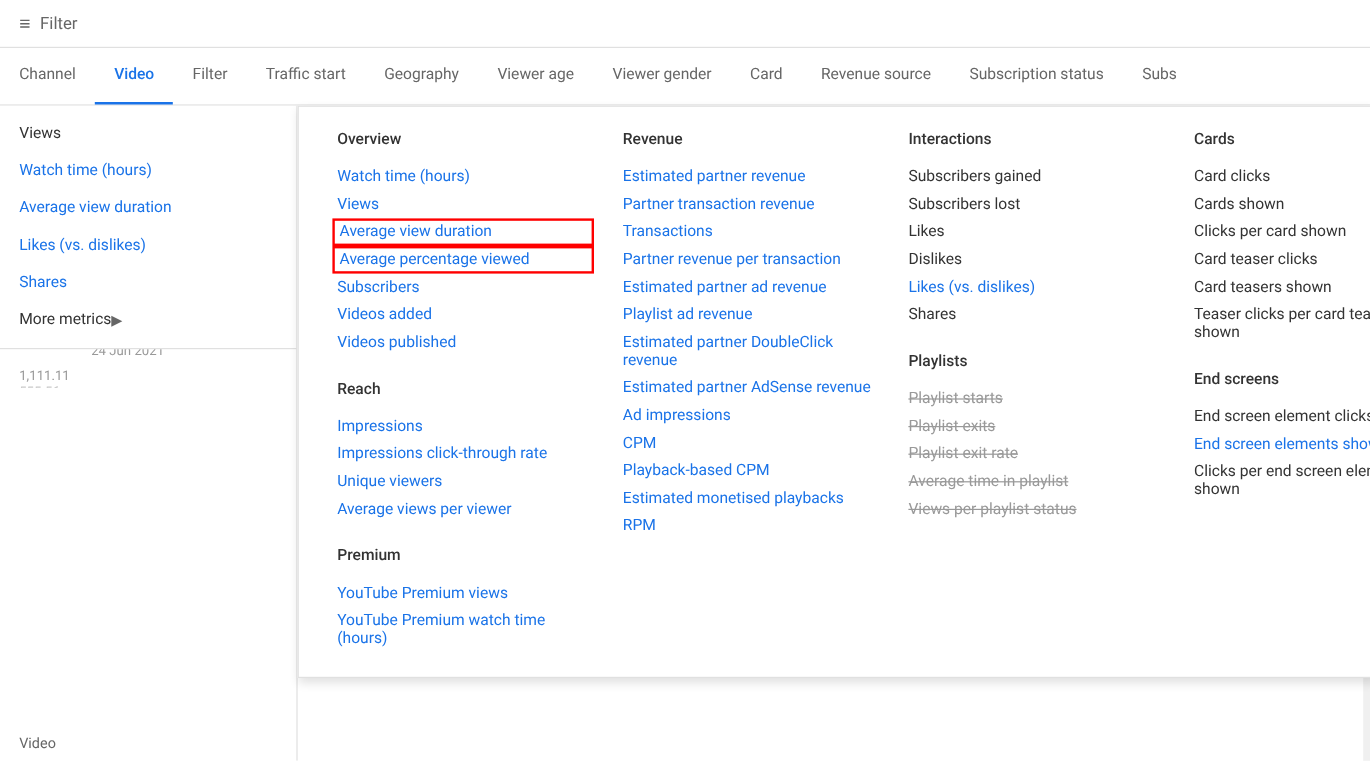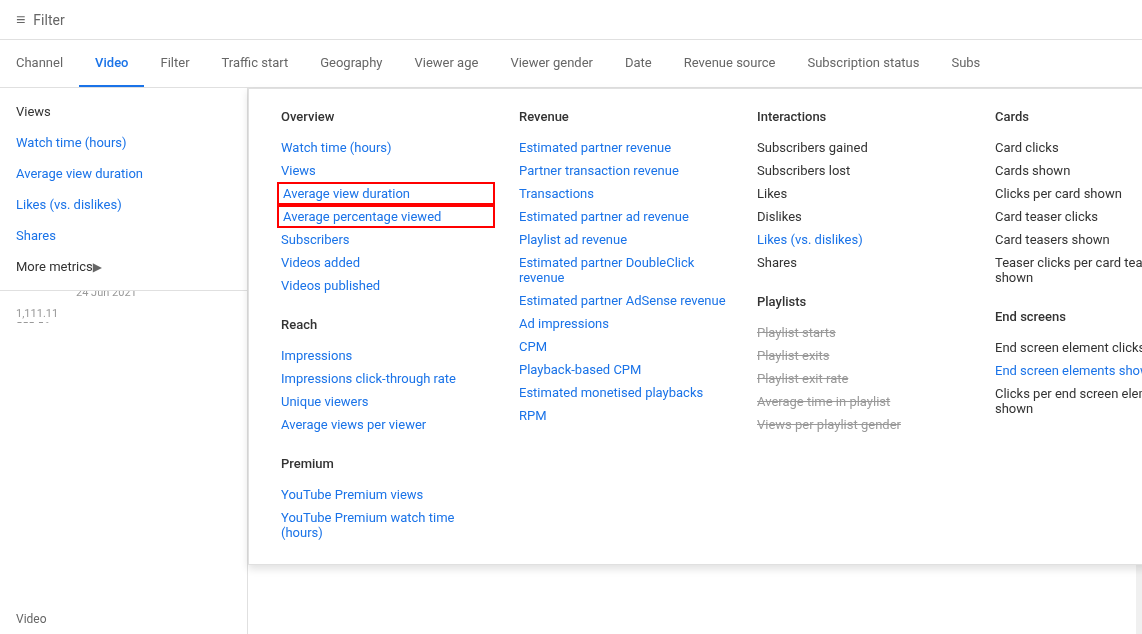--- a/index.html
+++ b/index.html
@@ -191,21 +191,21 @@
 </div>
 
 <div class="tabs-bar">
   <div class="tab">Channel</div>
   <div class="tab active">Video</div>
   <div class="tab">Filter</div>
   <div class="tab">Traffic start</div>
   <div class="tab">Geography</div>
   <div class="tab">Viewer age</div>
   <div class="tab">Viewer gender</div>
-  <div class="tab">Date</div>
+  <div class="tab">Card</div>
   <div class="tab">Revenue source</div>
   <div class="tab">Subscription status</div>
   <div class="tab">Subs</div>
 </div>
 
 <div class="main-content">
 
   <div class="left-panel">
     <div class="left-metrics">
       <div class="metric-item plain">Views</div>
@@ -269,20 +269,21 @@
       <div class="col-header">Premium</div>
       <a class="dropdown-item">YouTube Premium views</a>
       <a class="dropdown-item">YouTube Premium watch time (hours)</a>
     </div>
 
     <div class="dropdown-col">
       <div class="col-header">Revenue</div>
       <a class="dropdown-item">Estimated partner revenue</a>
       <a class="dropdown-item">Partner transaction revenue</a>
       <a class="dropdown-item">Transactions</a>
+      <a class="dropdown-item">Partner revenue per transaction</a>
       <a class="dropdown-item">Estimated partner ad revenue</a>
       <a class="dropdown-item">Playlist ad revenue</a>
       <a class="dropdown-item">Estimated partner DoubleClick revenue</a>
       <a class="dropdown-item">Estimated partner AdSense revenue</a>
       <a class="dropdown-item">Ad impressions</a>
       <a class="dropdown-item">CPM</a>
       <a class="dropdown-item">Playback-based CPM</a>
       <a class="dropdown-item">Estimated monetised playbacks</a>
       <a class="dropdown-item">RPM</a>
     </div>
@@ -295,21 +296,21 @@
       <a class="dropdown-item black">Dislikes</a>
       <a class="dropdown-item">Likes (vs. dislikes)</a>
       <a class="dropdown-item black">Shares</a>
 
       <div class="section-spacer"></div>
       <div class="col-header">Playlists</div>
       <a class="dropdown-item strikethrough">Playlist starts</a>
       <a class="dropdown-item strikethrough">Playlist exits</a>
       <a class="dropdown-item strikethrough">Playlist exit rate</a>
       <a class="dropdown-item strikethrough">Average time in playlist</a>
-      <a class="dropdown-item strikethrough">Views per playlist gender</a>
+      <a class="dropdown-item strikethrough">Views per playlist status</a>
     </div>
 
     <div class="dropdown-col">
       <div class="col-header">Cards</div>
       <a class="dropdown-item black">Card clicks</a>
       <a class="dropdown-item black">Cards shown</a>
       <a class="dropdown-item black">Clicks per card shown</a>
       <a class="dropdown-item black">Card teaser clicks</a>
       <a class="dropdown-item black">Card teasers shown</a>
       <a class="dropdown-item black">Teaser clicks per card teaser shown</a>

